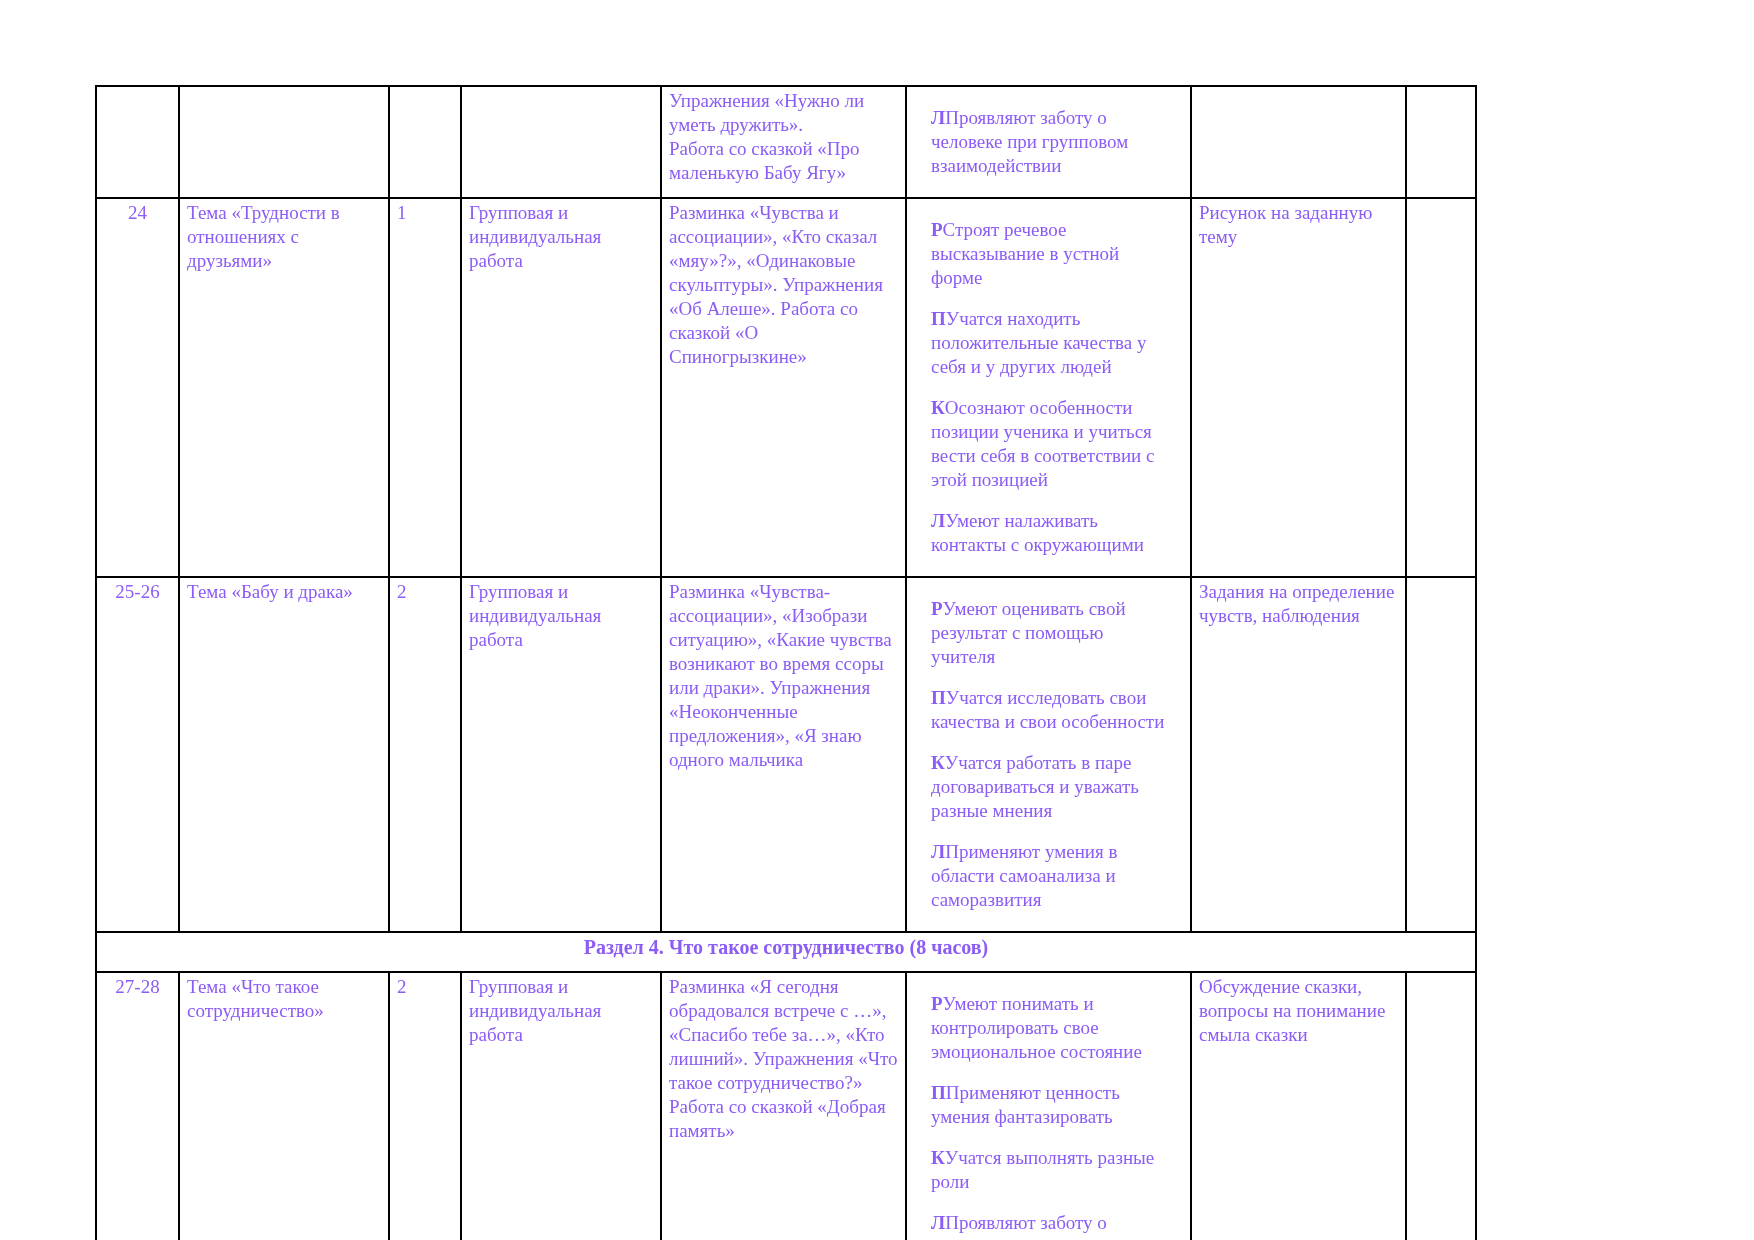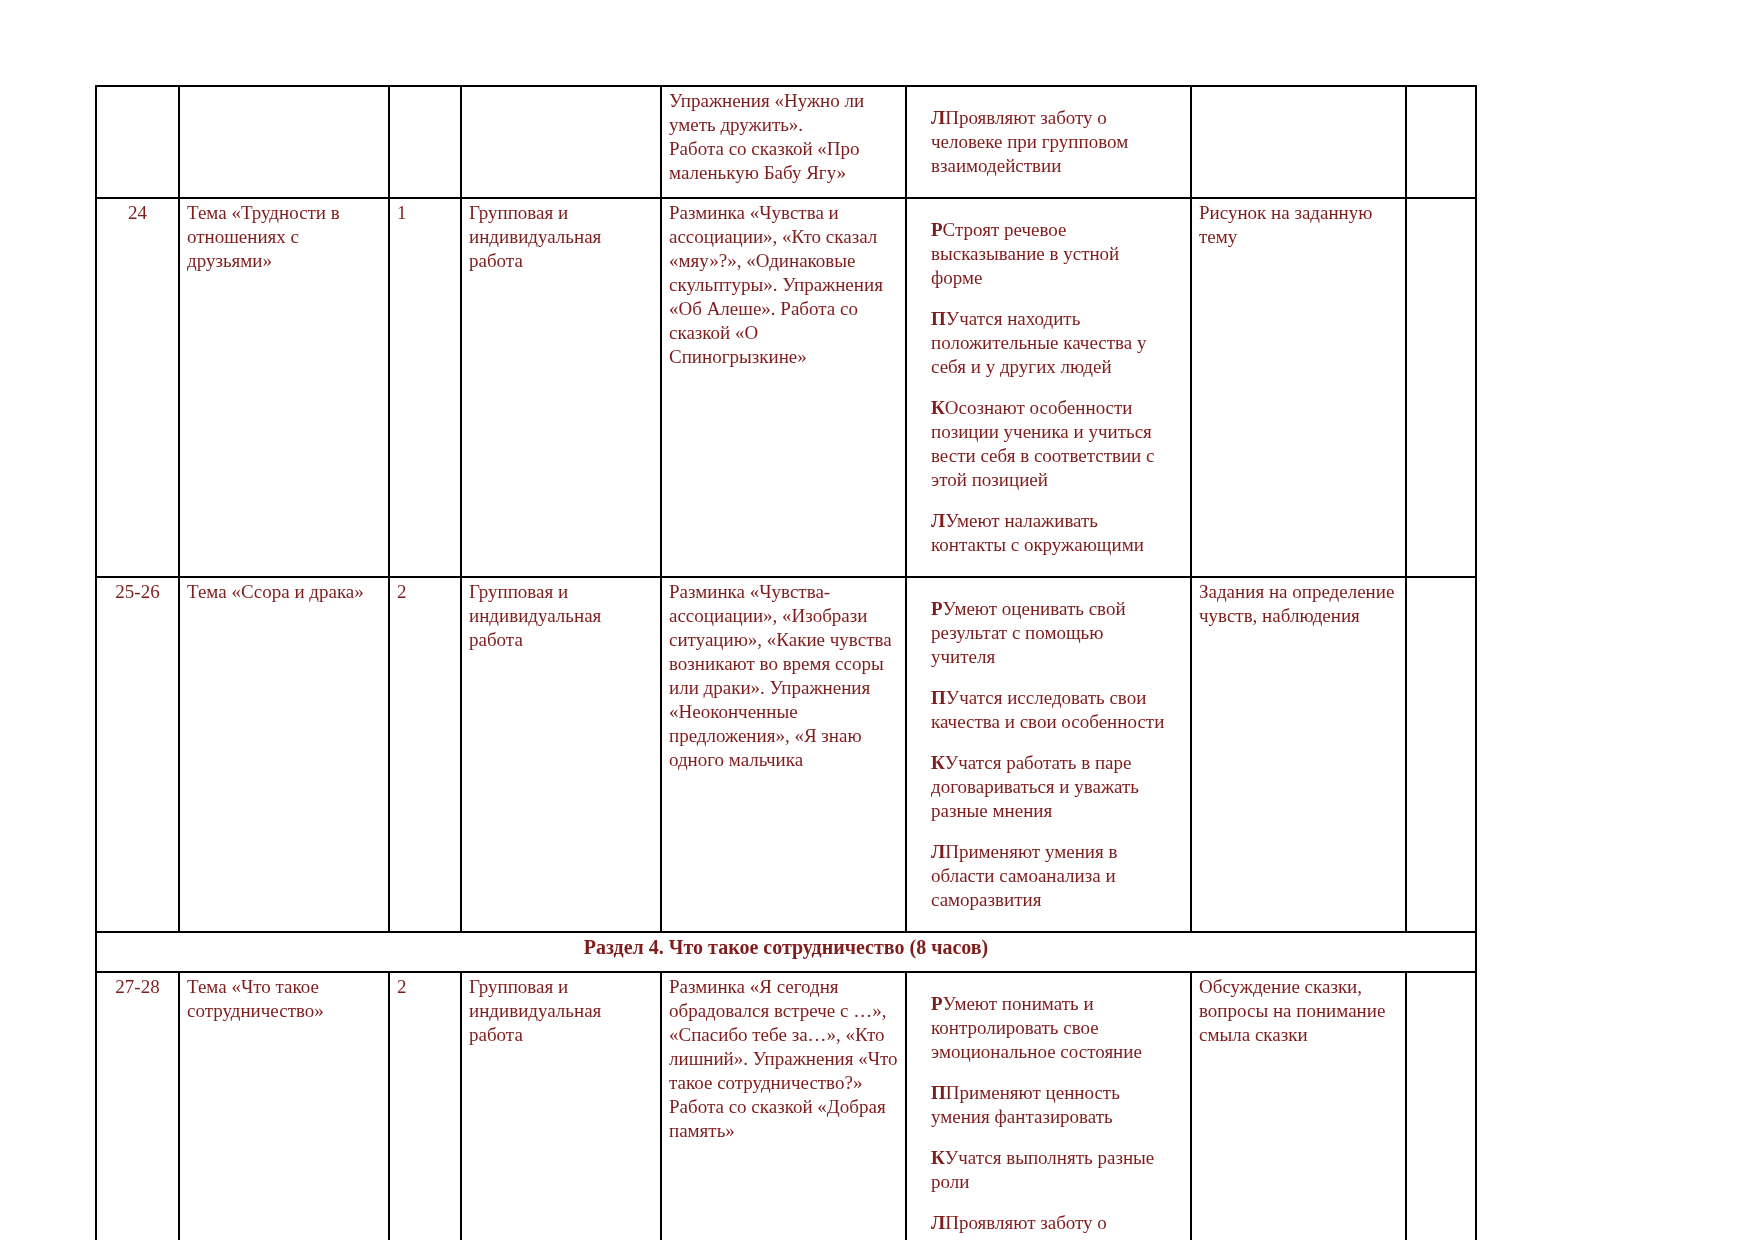--- a/index.html
+++ b/index.html
@@ -6,21 +6,21 @@
     margin: 0;
     padding: 0;
     background: #ffffff;
   }
   .page {
     position: relative;
     width: 1754px;
     height: 1240px;
     background: #ffffff;
     font-family: "Liberation Serif", "DejaVu Serif", serif;
-    color: #7f1d1d;
+    color: #8b5cf6;
   }
   table.plan {
     position: absolute;
     left: 95px;
     top: 85px;
     width: 1380px;
     border-collapse: collapse;
     table-layout: fixed;
     font-size: 19px;
     line-height: 24px;
@@ -94,21 +94,21 @@
         <div class="uud-item"><span class="uud-prefix">П</span><span>Учатся находить положительные качества у себя и у других людей</span></div>
         <div class="uud-item"><span class="uud-prefix">К</span><span>Осознают особенности позиции ученика и учиться вести себя в соответствии с этой позицией</span></div>
         <div class="uud-item"><span class="uud-prefix">Л</span><span>Умеют налаживать контакты с окружающими</span></div>
       </td>
       <td>Рисунок на заданную тему</td>
       <td></td>
     </tr>
 
     <tr class="row-2526">
       <td class="c-num">25-26</td>
-      <td>Тема «Ссора и драка»</td>
+      <td>Тема «Бабу и драка»</td>
       <td class="c-hours">2</td>
       <td>Групповая и индивидуальная работа</td>
       <td>
         <span class="pre">Разминка «Чувства-ассоциации», «Изобрази ситуацию», «Какие чувства возникают во время ссоры или драки». Упражнения «Неоконченные предложения», «Я знаю одного мальчика</span>
       </td>
       <td>
         <div class="uud-item"><span class="uud-prefix">Р</span><span>Умеют оценивать свой результат с помощью учителя</span></div>
         <div class="uud-item"><span class="uud-prefix">П</span><span>Учатся исследовать свои качества и свои особенности</span></div>
         <div class="uud-item"><span class="uud-prefix">К</span><span>Учатся работать в паре договариваться и  уважать разные мнения</span></div>
         <div class="uud-item"><span class="uud-prefix">Л</span><span>Применяют умения в области самоанализа и саморазвития</span></div>

